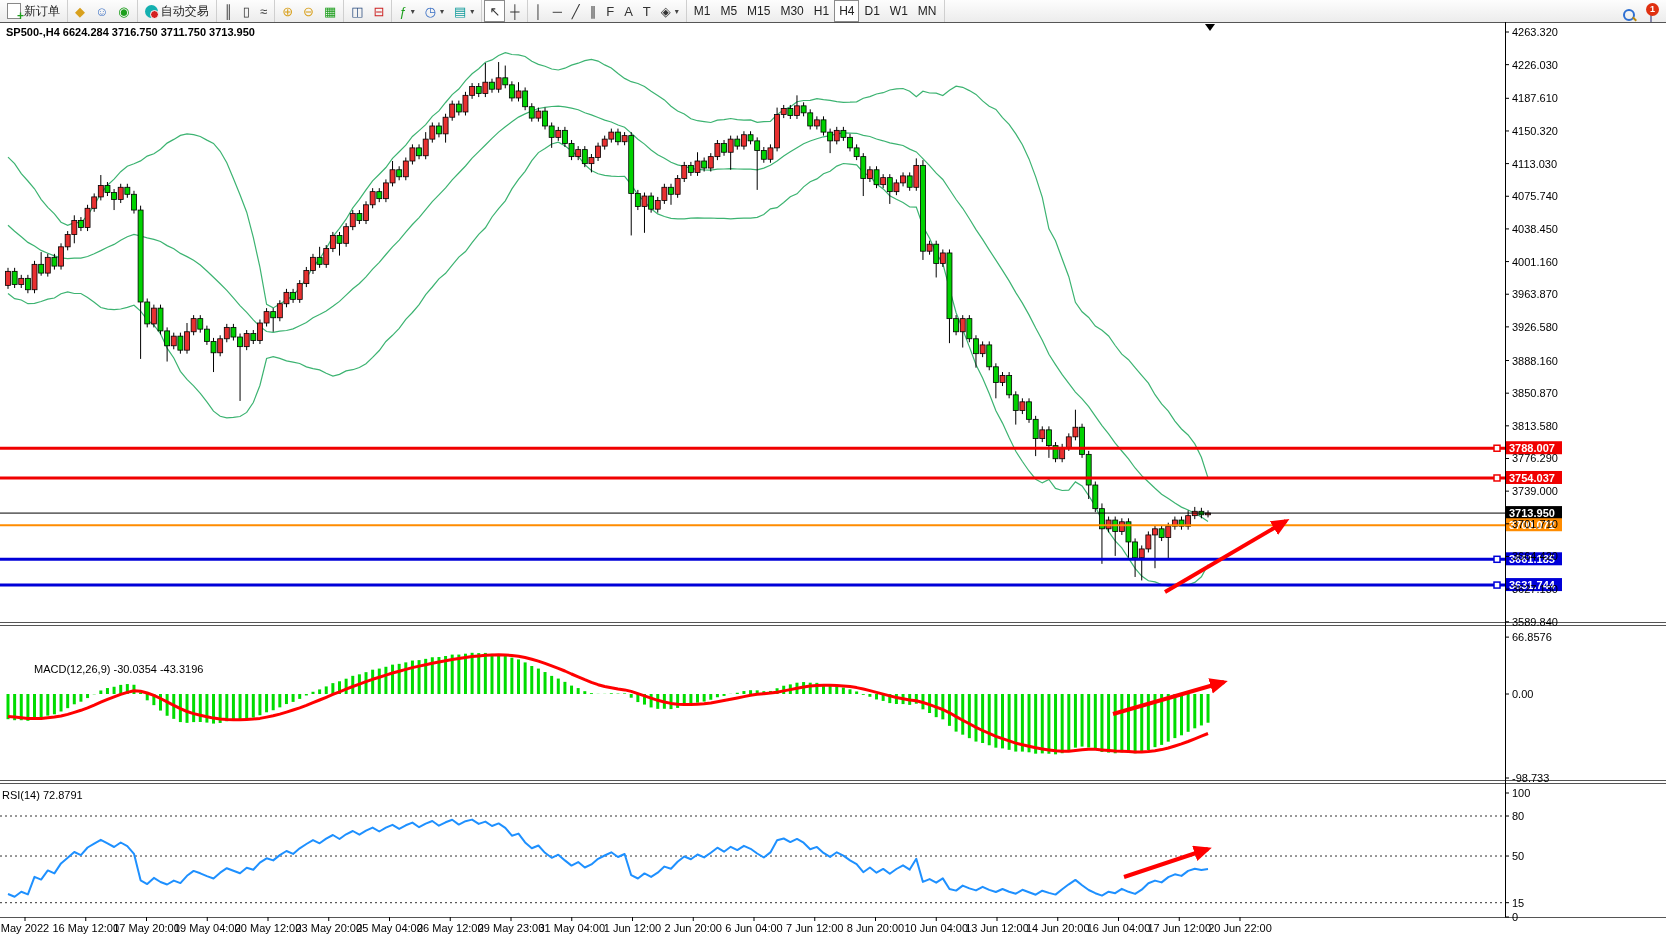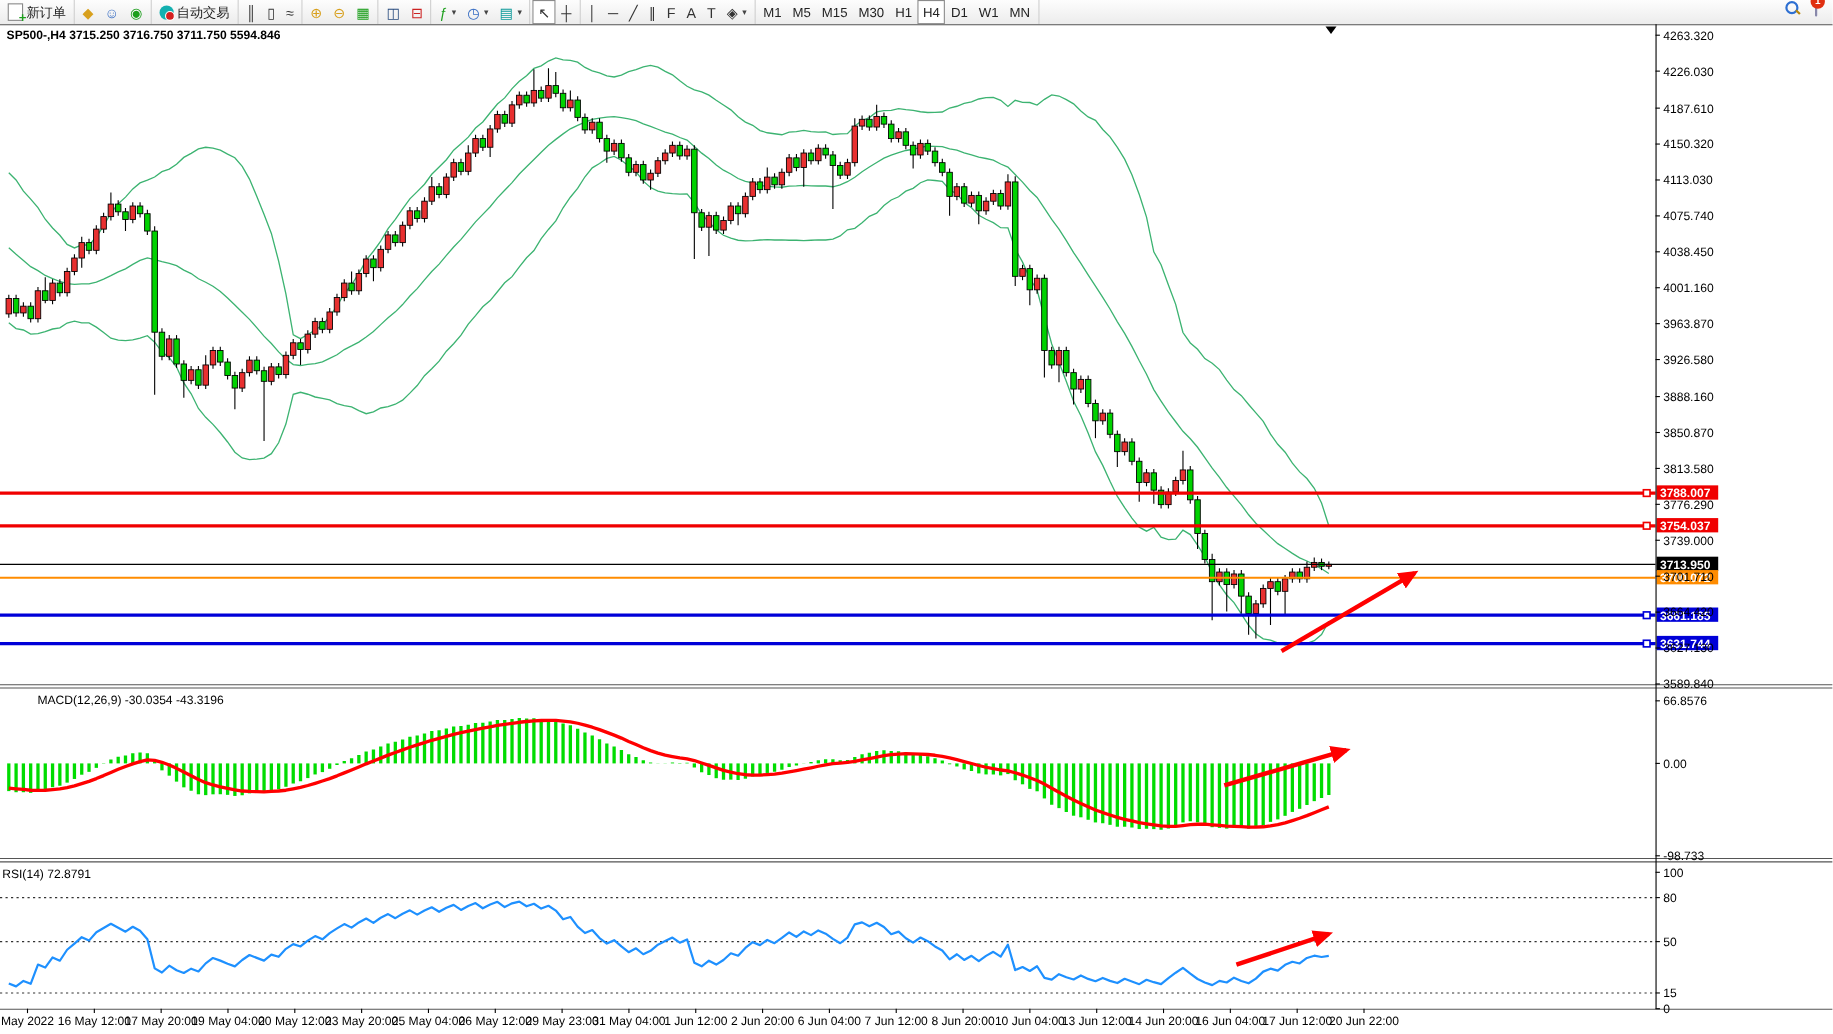--- a/index.html
+++ b/index.html
@@ -1,20 +1,20 @@
 <!DOCTYPE html>
 <html><head>
 <meta charset="utf-8">
 <style>
   html,body{margin:0;padding:0;background:#fff;width:1666px;height:940px;overflow:hidden;
             font-family:"Liberation Sans",sans-serif;}
   
   #toolbar{position:absolute;left:0;top:0;width:1666px;height:22px;
            background:linear-gradient(#fdfdfd,#ececec);border-bottom:1px solid #9a9a9a;
-           display:flex;align-items:flex-start;font-size:12px;color:#222;white-space:nowrap;}
+           display:flex;align-items:flex-end;font-size:12px;color:#222;white-space:nowrap;}
   .tb-group{display:flex;align-items:center;height:22px;padding:0 2px;border-right:1px solid #cfcfcf;}
   .tb-btn{display:flex;align-items:center;gap:3px;padding:1px 4px;height:18px;border:1px solid transparent;
           background:transparent;font-size:12px;cursor:default;font-family:"Liberation Sans",sans-serif;}
   .tb-btn.active{background:#fff;border:1px solid #8b8b8b;}
   .glyph{font-size:13px;line-height:13px;}
   .caret{font-size:8px;color:#444;margin-left:1px;}
   .c-green{color:#1d9f1d}.c-gold{color:#d8a01d}.c-blue{color:#3a6fc4}.c-teal{color:#0d9a9a}
   .c-red{color:#cc2222}.c-dark{color:#333}.c-nav{color:#274a7d}
   .sheet-icon{position:relative;width:12px;height:14px;background:#fff;border:1px solid #888;}
   .sheet-icon::after{content:"+";position:absolute;right:-4px;bottom:-5px;color:#1d9f1d;font-weight:bold;font-size:12px;}
@@ -23,21 +23,21 @@
   .search-css::after{content:"";position:absolute;left:9px;top:9px;width:5px;height:2px;background:#b8860b;transform:rotate(45deg);}
   .chat-css{position:relative;width:15px;height:12px;background:#e8e8ff;border:1px solid #8888aa;border-radius:3px;}
   .badge{position:absolute;right:-7px;top:-5px;min-width:13px;height:13px;border-radius:50%;background:#e03010;
          color:#fff;font-size:9px;font-weight:bold;text-align:center;line-height:13px;}
   .auto-icon{position:relative;width:13px;height:13px;border-radius:50%;background:#14b0b0;}
   .auto-icon::after{content:"";position:absolute;right:-1px;bottom:-1px;width:7px;height:7px;border-radius:50%;background:#d42020;border:1px solid #fff;}
   #tb-right{margin-left:auto;display:flex;align-items:center;gap:14px;padding-right:14px;border-left:none;}
   
   .pane-label{position:absolute;font-size:11px;color:#000;z-index:5;}
   #chart-title{left:6px;top:26px;font-weight:bold;}
-  #macd-label{left:2px;top:631px;padding-left:32px;}
+  #macd-label{left:2px;top:663px;padding-left:32px;}
   #rsi-label{left:2px;top:789px;}
   #chart-svg{position:absolute;left:0;top:0;}
 </style>
 </head>
 <body>
 
 <div id="toolbar">
 
   <div class="tb-group">
       <span class="tb-btn">
@@ -865,15 +865,15 @@
     <text x="1057.75" y="932" font-size="11" fill="#000" font-family="Liberation Sans, sans-serif" text-anchor="middle">14 Jun 20:00</text>
     <line x1="1118.5" y1="917" x2="1118.5" y2="921" stroke="#000"></line>
     <text x="1118.5" y="932" font-size="11" fill="#000" font-family="Liberation Sans, sans-serif" text-anchor="middle">16 Jun 04:00</text>
     <line x1="1179.25" y1="917" x2="1179.25" y2="921" stroke="#000"></line>
     <text x="1179.25" y="932" font-size="11" fill="#000" font-family="Liberation Sans, sans-serif" text-anchor="middle">17 Jun 12:00</text>
     <line x1="1240" y1="917" x2="1240" y2="921" stroke="#000"></line>
     <text x="1240" y="932" font-size="11" fill="#000" font-family="Liberation Sans, sans-serif" text-anchor="middle">20 Jun 22:00</text>
     <path d="M1205,24 L1215,24 L1210,31 Z" fill="#000"></path>
   </svg>
 
-<div class="pane-label" id="chart-title">SP500-,H4  3715.250 3716.750 3711.750 5594.846</div>
+<div class="pane-label" id="chart-title">SP500-,H4  6624.284 3716.750 3711.750 3713.950</div>
 <div class="pane-label" id="macd-label">MACD(12,26,9) -30.0354 -43.3196</div>
 <div class="pane-label" id="rsi-label">RSI(14) 72.8791</div>
 
 </body></html>

